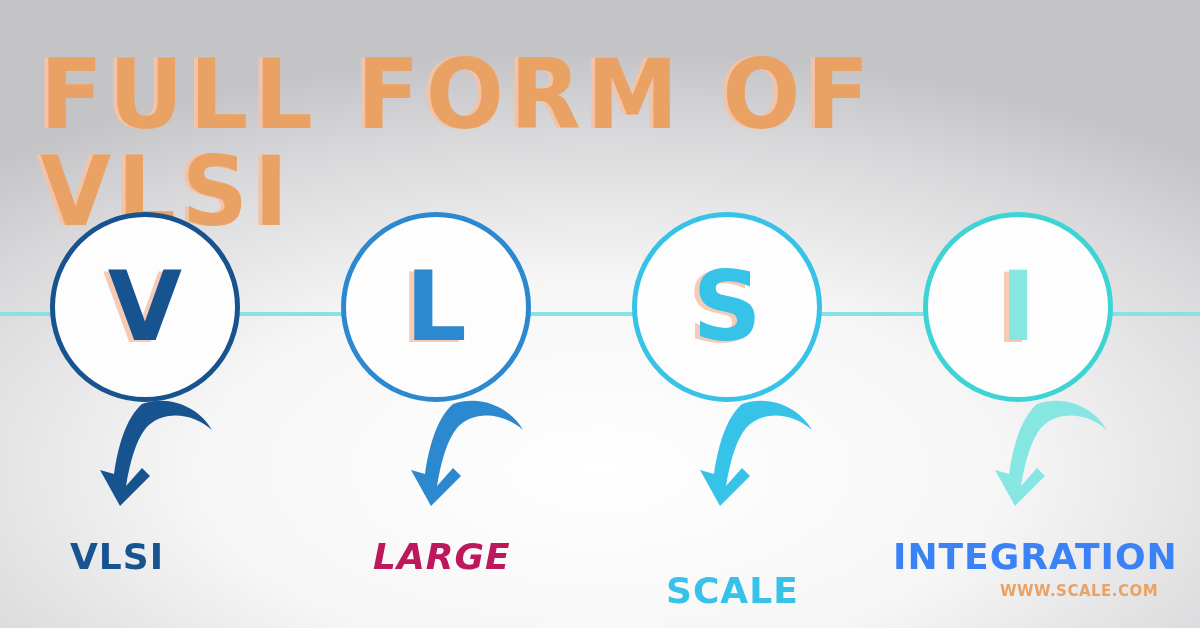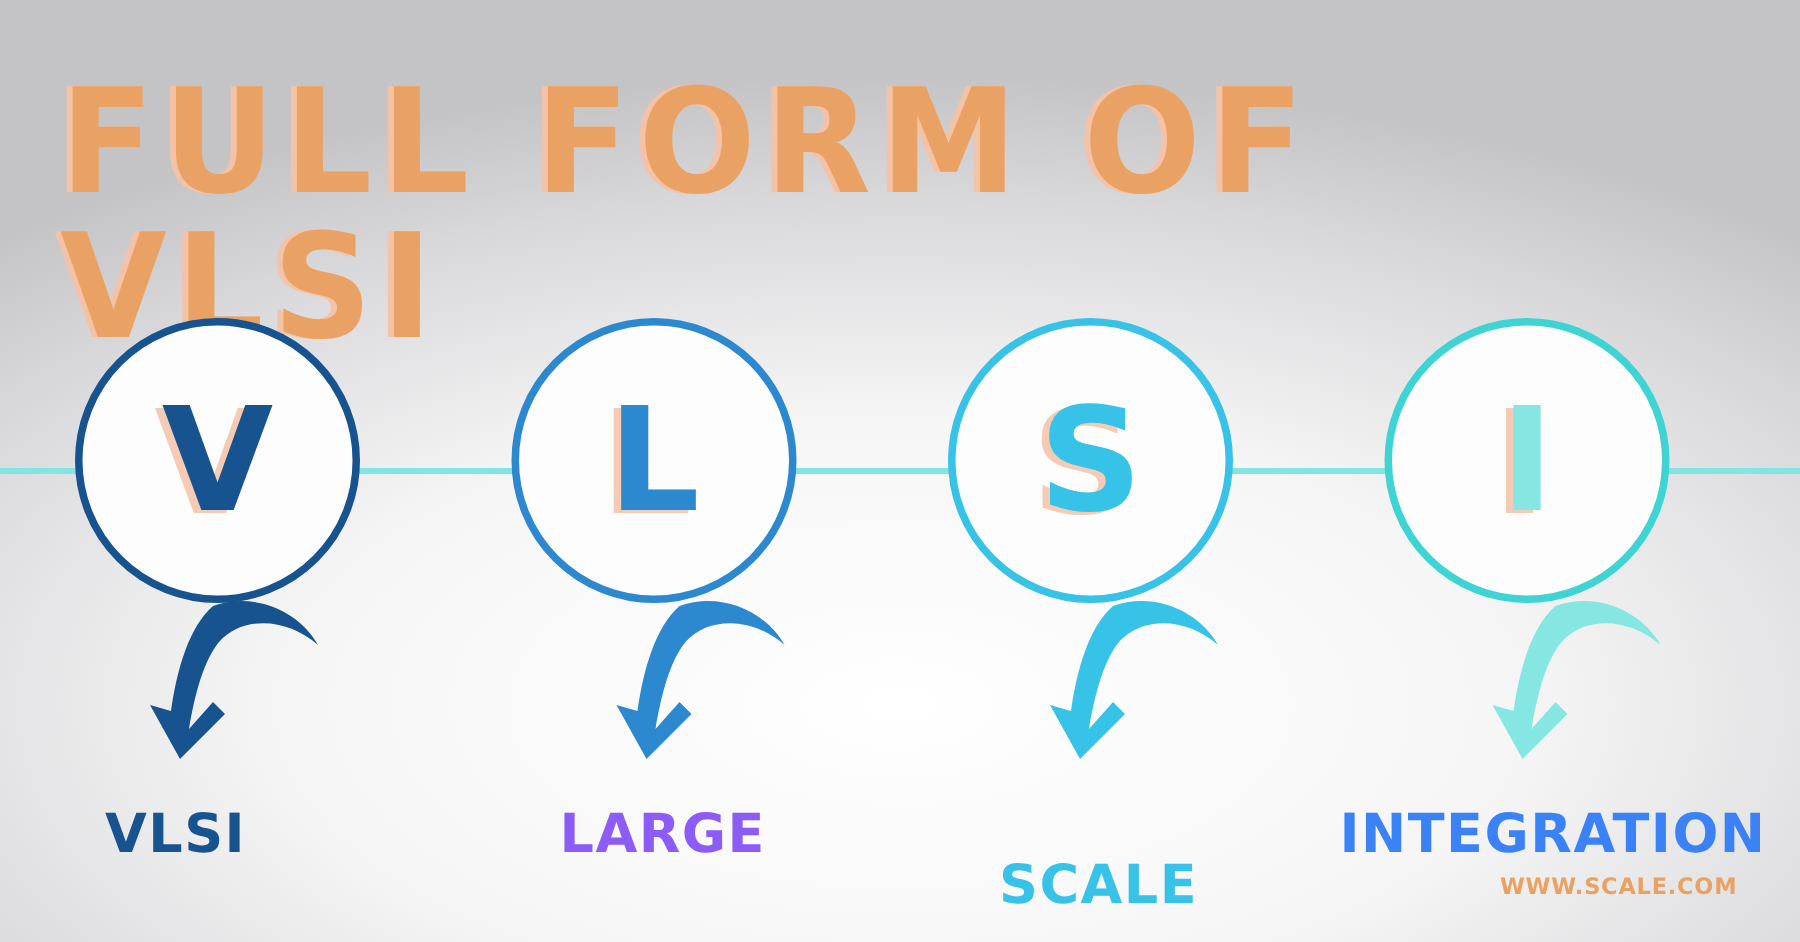--- a/index.html
+++ b/index.html
@@ -49,21 +49,21 @@
   <path d="M62 4 C90 -6 120 8 132 30 C112 12 82 10 66 28 C56 40 50 62 46 86 L62 68 L70 76 L40 106 L20 70 L34 74 C38 46 46 18 62 4 Z" fill="#17538f"></path>
 </svg>
 <div class="word" style="left:70px; color:#17538f;">VLSI</div>
 
 <div class="circle" style="left:341px; border-color:#2c88cf;">
   <span class="letter" style="color:#2c88cf;">L</span>
 </div>
 <svg class="arrow" style="left:391px;" viewBox="0 0 140 110">
   <path d="M62 4 C90 -6 120 8 132 30 C112 12 82 10 66 28 C56 40 50 62 46 86 L62 68 L70 76 L40 106 L20 70 L34 74 C38 46 46 18 62 4 Z" fill="#2c88cf"></path>
 </svg>
-<div class="word" style="left:373px; color:#8b5cf6;">LARGE</div>
+<div class="word" style="left:373px; color:#be185d;font-style:italic;">LARGE</div>
 
 <div class="circle" style="left:632px; border-color:#37c2e8;">
   <span class="letter" style="color:#37c2e8;">S</span>
 </div>
 <svg class="arrow" style="left:680px;" viewBox="0 0 140 110">
   <path d="M62 4 C90 -6 120 8 132 30 C112 12 82 10 66 28 C56 40 50 62 46 86 L62 68 L70 76 L40 106 L20 70 L34 74 C38 46 46 18 62 4 Z" fill="#37c2e8"></path>
 </svg>
 <div class="word" style="left:666px; color:#37c2e8;margin-top:34px;">SCALE</div>
 
 <div class="circle" style="left:923px; border-color:#3fd4d4;">

